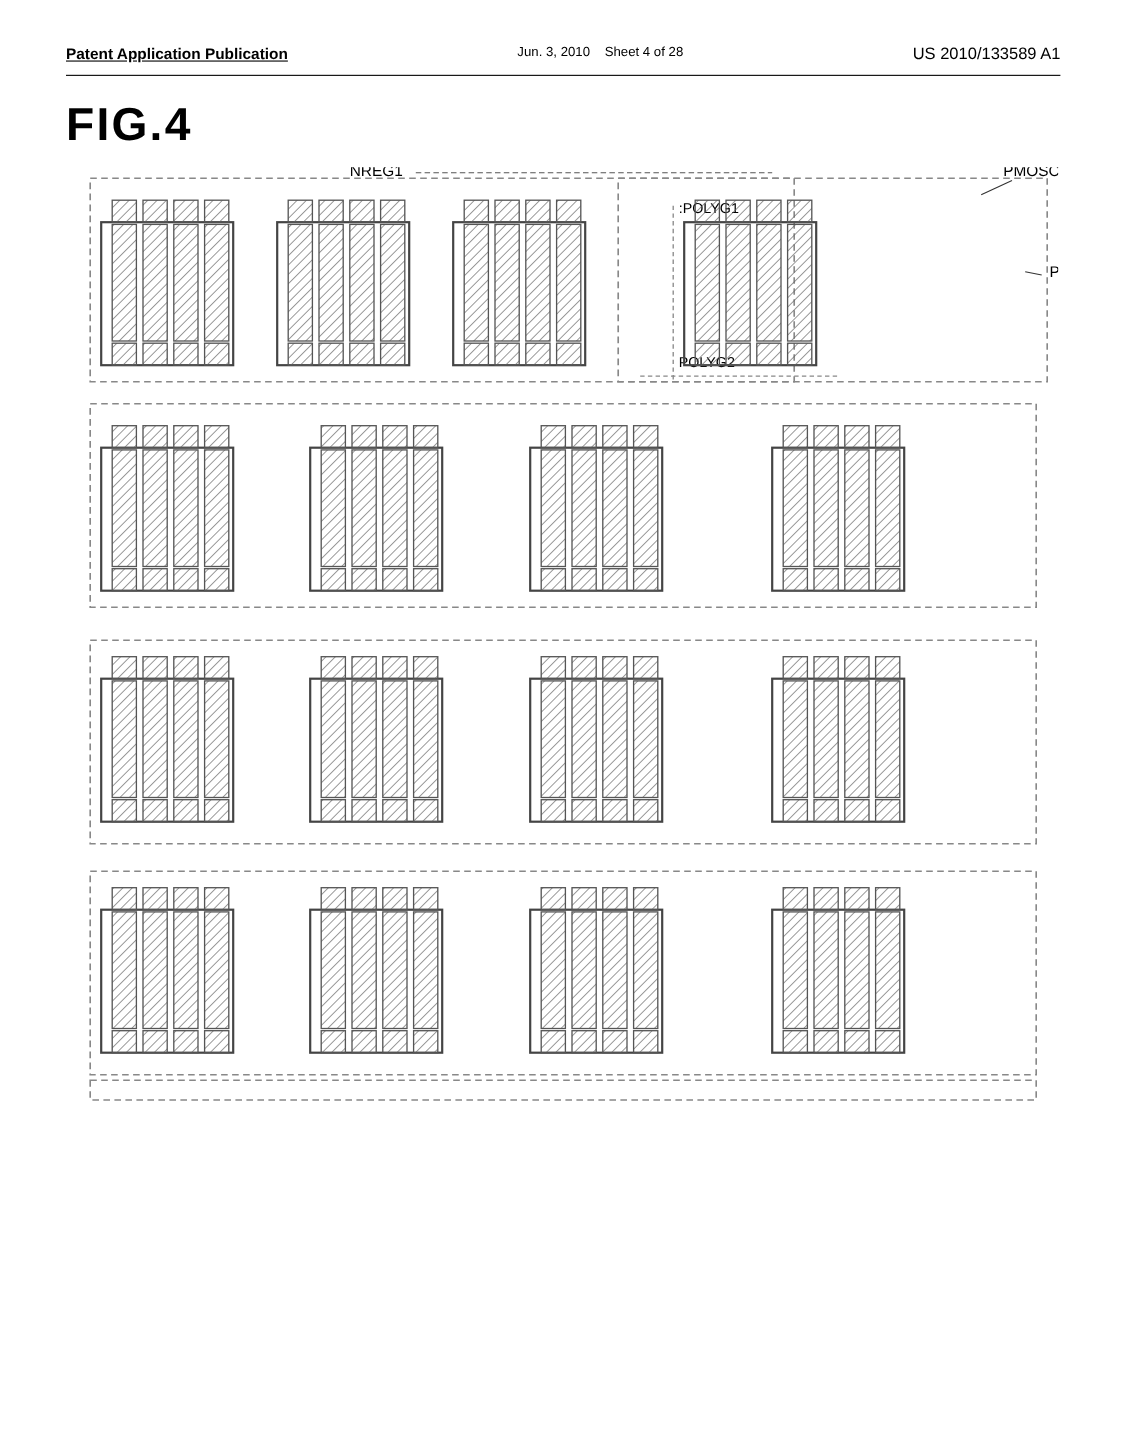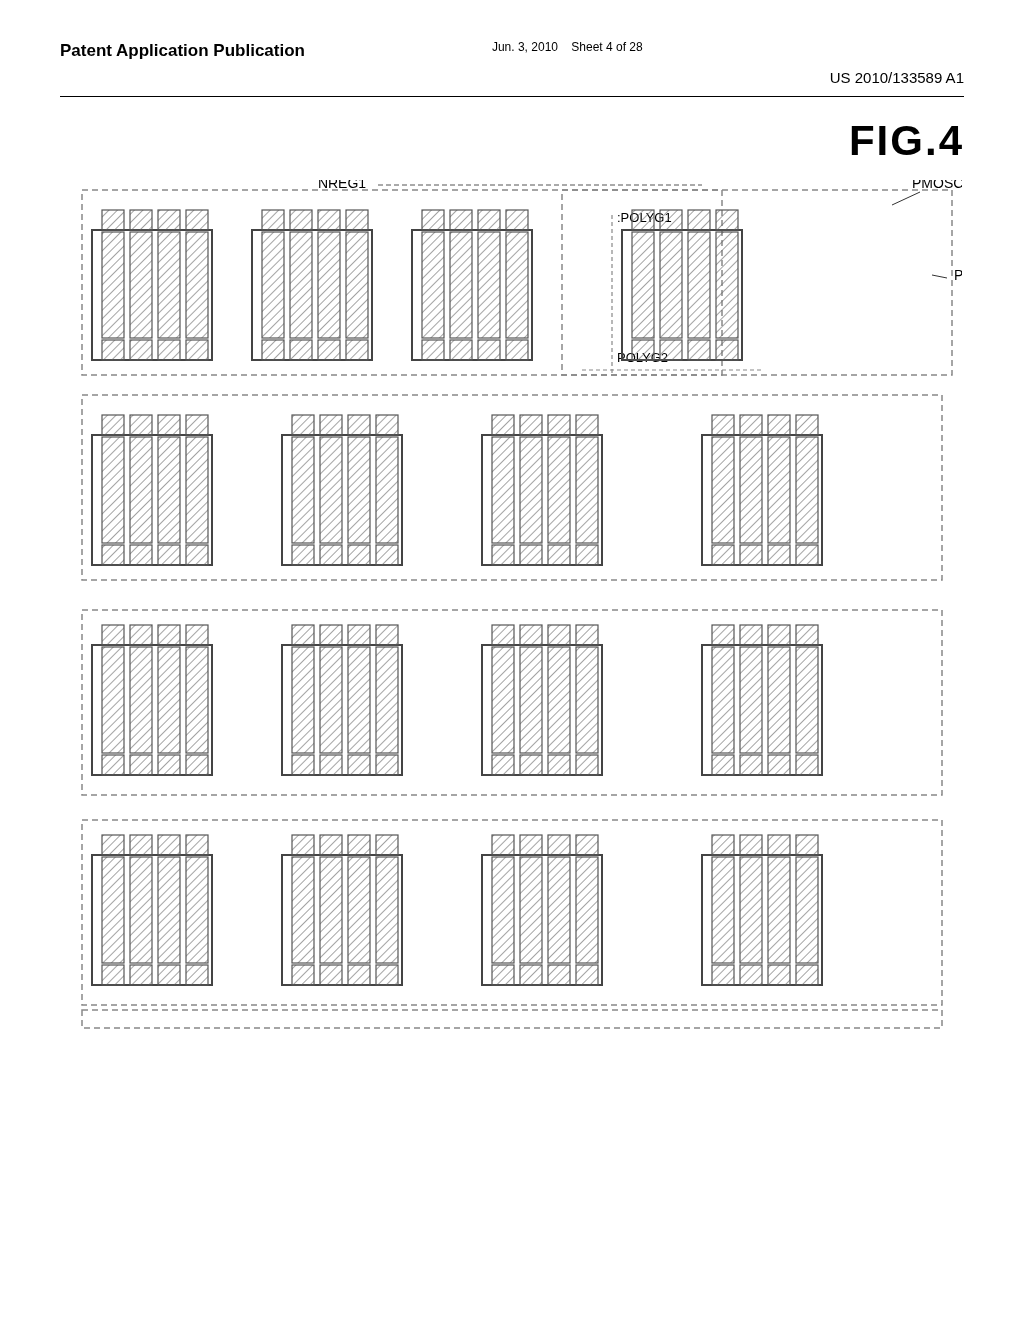--- a/index.html
+++ b/index.html
@@ -18,37 +18,37 @@
     }
     .header {
       display: flex;
       align-items: flex-start;
       justify-content: space-between;
       border-bottom: 1px solid #000;
       padding-bottom: 8px;
       margin-bottom: 10px;
     }
     .header-left {
-      font-size: 17px;
+      font-size: 14px;
       font-weight: bold;
       line-height: 1.3;
+      text-decoration: underline;
     }
     .header-center {
       font-size: 12px;
       text-align: center;
       line-height: 1.3;
     }
     .header-right {
       font-size: 15px;
       text-align: center;
       line-height: 1.3;
-      margin-top: 28px;
     }
     .fig-title {
-      text-align: right;
+      text-align: left;
       font-size: 42px;
       font-weight: bold;
       margin: 20px 0 15px 0;
       letter-spacing: 2px;
     }
   </style>
 </head>
 <body>
 
 <div class="page">

